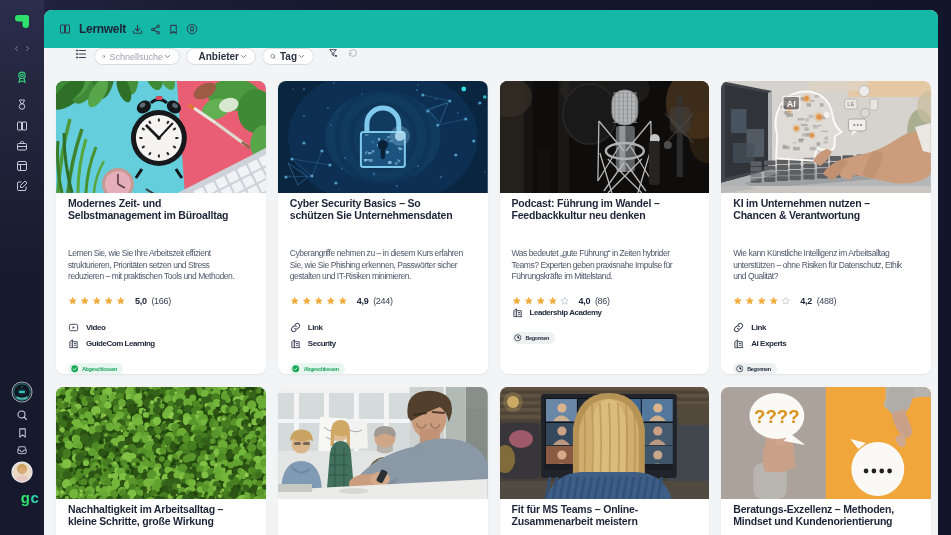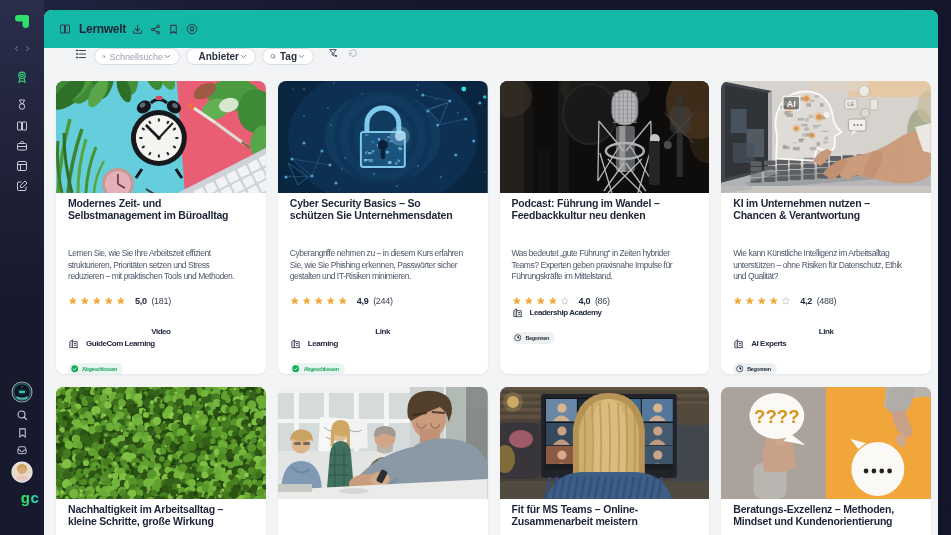--- a/index.html
+++ b/index.html
@@ -25,21 +25,21 @@
 .grid { display:grid; grid-template-columns:repeat(4, 209.75px); column-gap:12px; row-gap:13px; padding:0 7px 0 12px; }
 .card { background:#fff; border-radius:8px; overflow:hidden; height:293px; box-shadow:0 1px 2px rgba(20,24,40,.07); }
 .cimg { width:100%; height:112px; display:block; }
 .cbody { padding:4px 12px 0; }
 .ctitle { font-size:10.5px; line-height:12.2px; font-weight:bold; color:#1d2438; letter-spacing:-0.2px; }
 .cdesc { font-size:8.5px; line-height:11.5px; color:#4e5769; letter-spacing:-0.45px; margin-top:27px; white-space:nowrap; }
 .crate { display:flex; align-items:flex-start; gap:2.5px; margin-top:13px; height:9px; }
 .crate .rv { font-size:9px; font-weight:bold; color:#1d2438; margin-left:7px; letter-spacing:-0.2px; }
 .crate .rc { font-size:9px; color:#3a4254; letter-spacing:-0.3px; margin-left:2px; }
 .crow { display:flex; align-items:center; gap:7px; height:16px; font-size:8px; font-weight:600; color:#232b3f; letter-spacing:-0.45px; }
-.crow.first { margin-top:15px;flex-direction:column; }
+.crow.first { margin-top:15px; }
 .badge { display:inline-flex; align-items:center; gap:4px; height:12.5px; border-radius:6.5px; padding:0 6px 0 2.5px; margin-top:11px; font-size:5.5px; font-weight:600; letter-spacing:-0.45px; }
 .bdone { background:#e7f6ee; color:#1ea45f; }
 .bbegun { background:#edf1f1; color:#1e293b; }
 .badge svg { flex:0 0 auto; }
 </style></head>
 <body>
 
 <div class="sidebar">
  <div class="slogo"><svg width="14" height="13" viewBox="0 0 28 26">
         <rect x="0" y="0" width="28" height="13" rx="6.5" fill="#2ee06c"></rect>
@@ -311,21 +311,21 @@
             <svg width="9.5" height="9.5" viewBox="0 0 24 24">
               <path d="M12 2l3.1 6.6 7 .9-5.2 4.9 1.4 7-6.3-3.6L5.7 21.4l1.4-7L1.9 9.5l7-.9z" fill="#f2ab3c"></path>
             </svg>
             <svg width="9.5" height="9.5" viewBox="0 0 24 24">
               <path d="M12 2l3.1 6.6 7 .9-5.2 4.9 1.4 7-6.3-3.6L5.7 21.4l1.4-7L1.9 9.5l7-.9z" fill="#f2ab3c"></path>
             </svg>
             <svg width="9.5" height="9.5" viewBox="0 0 24 24">
               <path d="M12 2l3.1 6.6 7 .9-5.2 4.9 1.4 7-6.3-3.6L5.7 21.4l1.4-7L1.9 9.5l7-.9z" fill="#f2ab3c"></path>
             </svg>
             <span class="rv">5,0</span>
-            <span class="rc">(181)</span>
+            <span class="rc">(166)</span>
           </div><div class="crow first">
             <svg width="11" height="11" viewBox="0 0 24 24" fill="none" stroke="#3a4254" stroke-width="2">
               <rect x="3" y="5" width="18" height="14" rx="3"></rect>
               <path d="M10 9l5 3-5 3z" fill="#3a4254" stroke="none"></path>
             </svg>
             <span>Video</span>
           </div><div class="crow">
             <svg width="11" height="11" viewBox="0 0 24 24" fill="none" stroke="#3a4254" stroke-width="2">
               <path d="M4 21V8l6-4v17M10 8h10v13M4 21h18"></path>
               <path d="M7 9h0M7 13h0M7 17h0M14 12h3M14 16h3" stroke-linecap="round"></path>
@@ -458,21 +458,21 @@
             <svg width="11" height="11" viewBox="0 0 24 24" fill="none" stroke="#3a4254" stroke-width="2.2" stroke-linecap="round">
               <path d="M10 14a5 5 0 0 0 7 0l3-3a5 5 0 0 0-7-7l-2 2"></path>
               <path d="M14 10a5 5 0 0 0-7 0l-3 3a5 5 0 0 0 7 7l2-2"></path>
             </svg>
             <span>Link</span>
           </div><div class="crow">
             <svg width="11" height="11" viewBox="0 0 24 24" fill="none" stroke="#3a4254" stroke-width="2">
               <path d="M4 21V8l6-4v17M10 8h10v13M4 21h18"></path>
               <path d="M7 9h0M7 13h0M7 17h0M14 12h3M14 16h3" stroke-linecap="round"></path>
             </svg>
-            <span>Learning</span>
+            <span>Security</span>
           </div><div class="badge bdone">
             <svg width="7.5" height="7.5" viewBox="0 0 24 24">
               <circle cx="12" cy="12" r="11" fill="#18a957"></circle>
               <path d="M7 12.5l3.2 3.2L17 9" stroke="#fff" stroke-width="2.6" fill="none" stroke-linecap="round" stroke-linejoin="round"></path>
             </svg>
             <span>Abgeschlossen</span>
           </div></div>
       </div>
       <div class="card">
         <svg class="cimg" viewBox="0 0 210 112" preserveAspectRatio="none">

